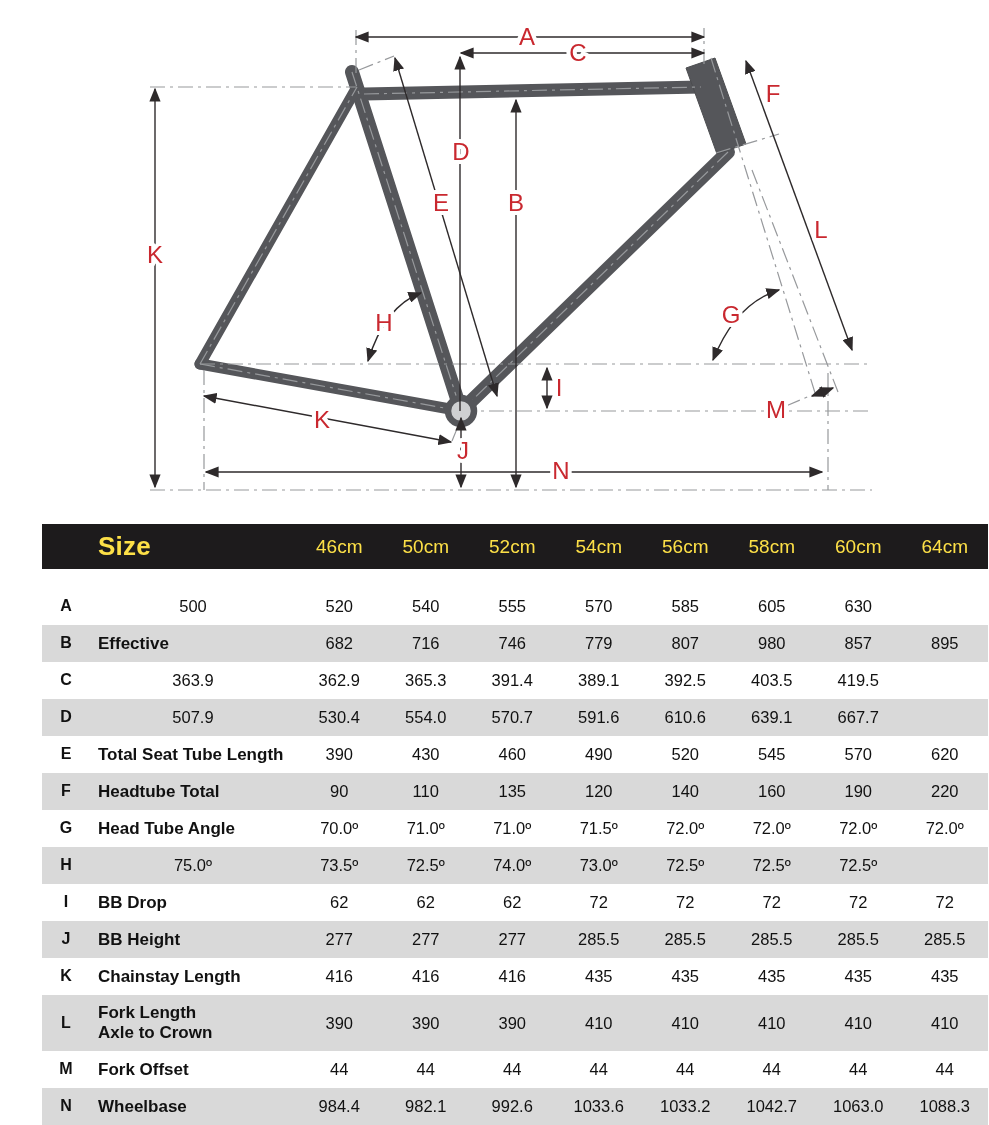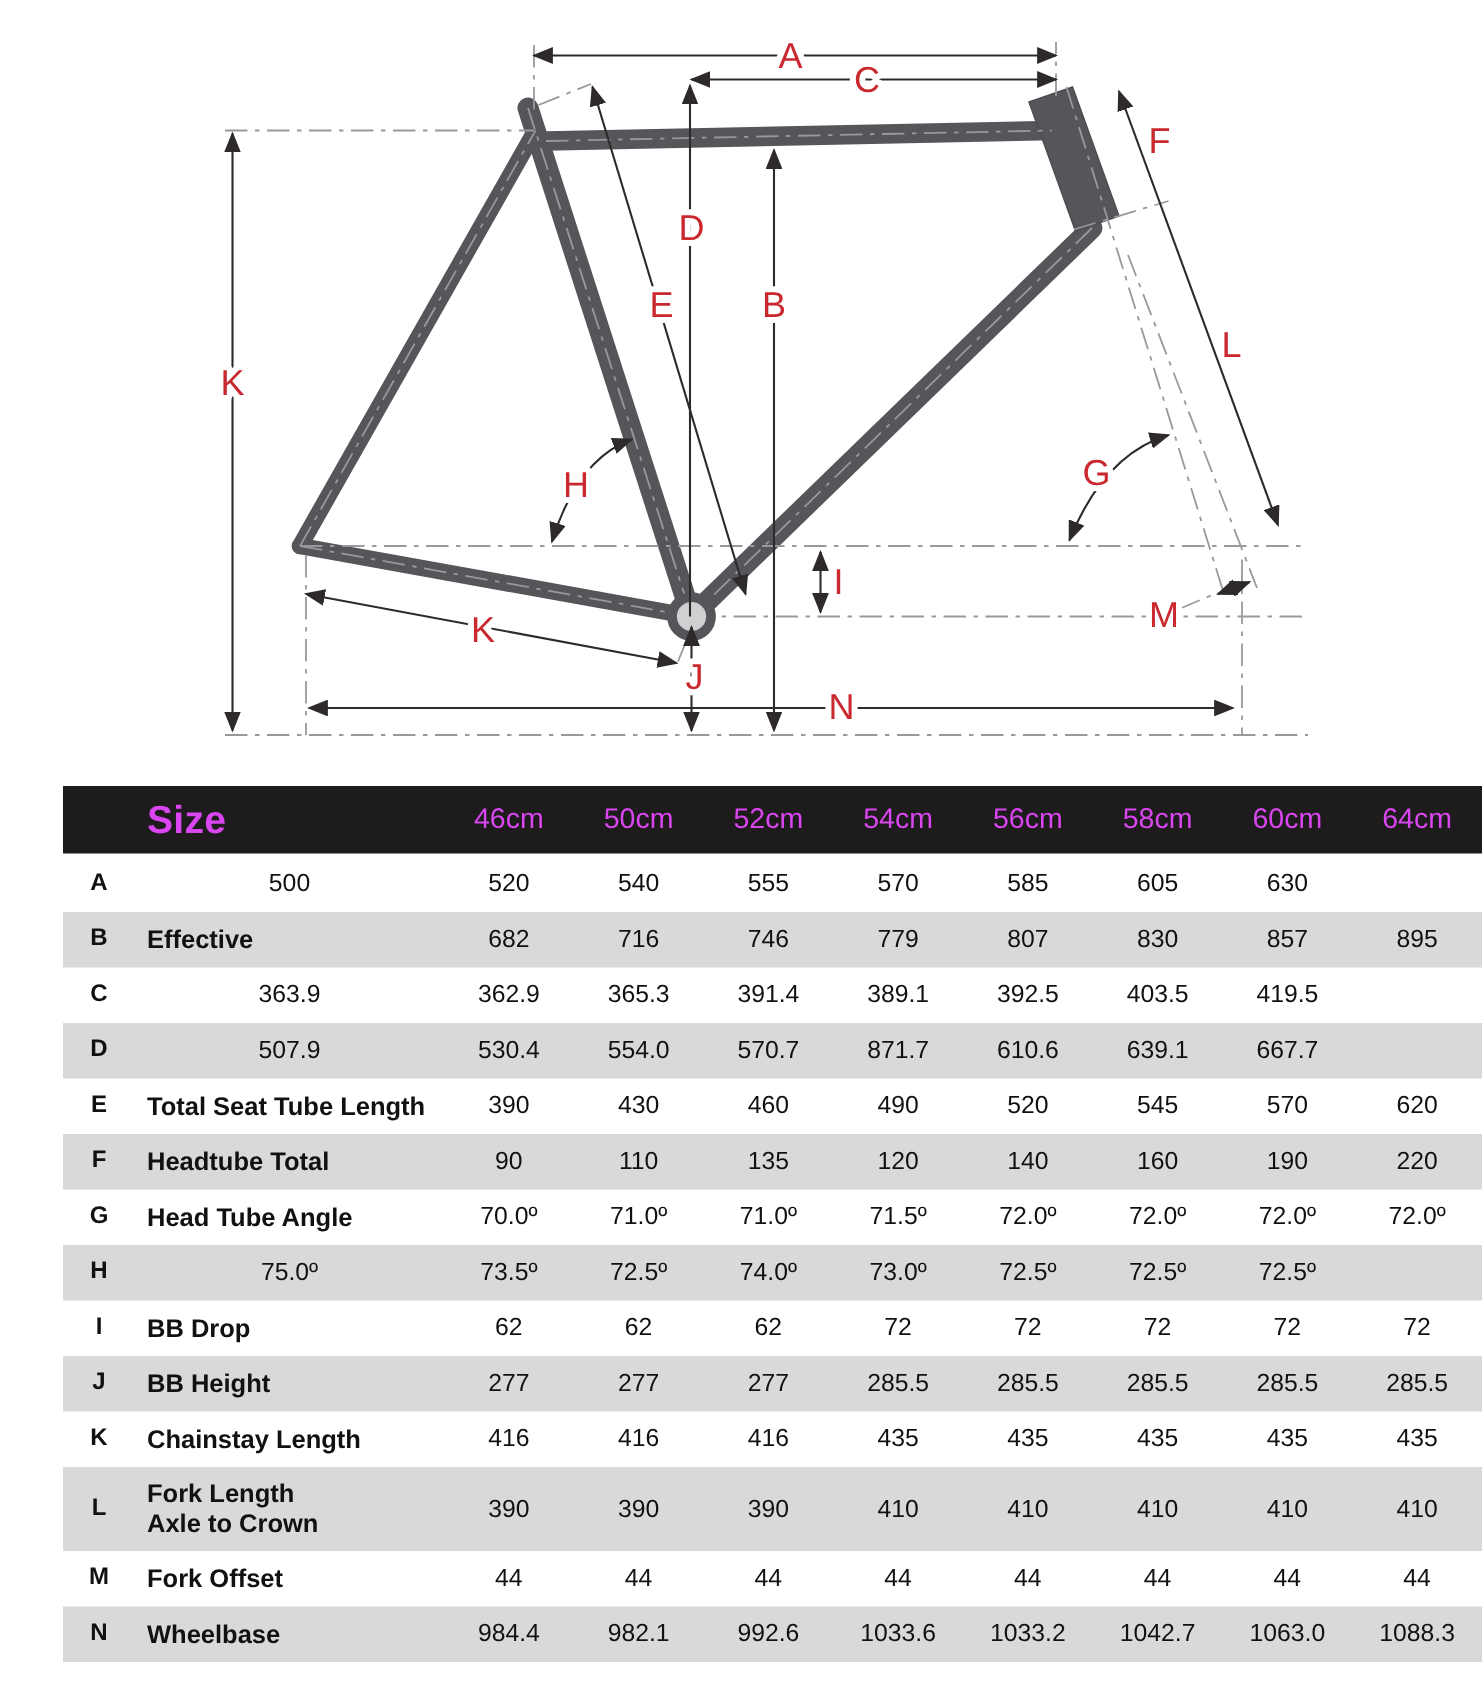--- a/index.html
+++ b/index.html
@@ -32,22 +32,22 @@
     font-family:"Liberation Sans",sans-serif;
   }
   .trow{
     display:grid;
     grid-template-columns:48px 206px repeat(8,1fr);
     align-items:center;
     min-height:37px;
   }
   .trow.tall{min-height:56px;}
   .thead{
-    background:var(--table-header-bg);color:#d946ef;
-    min-height:45px;margin-bottom:2px;
+    background:var(--table-header-bg);color:#fde047;
+    min-height:45px;margin-bottom:19px;
   }
   .thead .cell.name{font-size:26px;font-weight:bold;letter-spacing:.2px;}
   .thead .cell.value{font-size:19px;font-weight:normal;}
   .trow.striped{background:var(--table-stripe);}
   .cell{padding:2px 2px;line-height:1.15;}
   .cell.letter{text-align:center;font-weight:bold;font-size:16px;}
   .cell.name{text-align:left;font-weight:bold;font-size:17px;padding-left:8px;white-space:pre-line;}
   .cell.value{text-align:center;font-size:16.5px;}
 </style>
 </head>
@@ -158,42 +158,42 @@
         <div class="cell value">630</div>
       </div>
       <div class="trow striped">
         <div class="cell letter">B</div>
         <div class="cell name">Effective</div>
         <div class="cell value">682</div>
         <div class="cell value">716</div>
         <div class="cell value">746</div>
         <div class="cell value">779</div>
         <div class="cell value">807</div>
-        <div class="cell value">830</div>
+        <div class="cell value">980</div>
         <div class="cell value">857</div>
         <div class="cell value">895</div>
       </div>
       <div class="trow">
         <div class="cell letter">C</div>
         <div class="cell value">363.9</div>
         <div class="cell value">362.9</div>
         <div class="cell value">365.3</div>
         <div class="cell value">391.4</div>
         <div class="cell value">389.1</div>
         <div class="cell value">392.5</div>
         <div class="cell value">403.5</div>
         <div class="cell value">419.5</div>
       </div>
       <div class="trow striped">
         <div class="cell letter">D</div>
         <div class="cell value">507.9</div>
         <div class="cell value">530.4</div>
         <div class="cell value">554.0</div>
         <div class="cell value">570.7</div>
-        <div class="cell value">871.7</div>
+        <div class="cell value">591.6</div>
         <div class="cell value">610.6</div>
         <div class="cell value">639.1</div>
         <div class="cell value">667.7</div>
       </div>
       <div class="trow">
         <div class="cell letter">E</div>
         <div class="cell name">Total Seat Tube Length</div>
         <div class="cell value">390</div>
         <div class="cell value">430</div>
         <div class="cell value">460</div>

